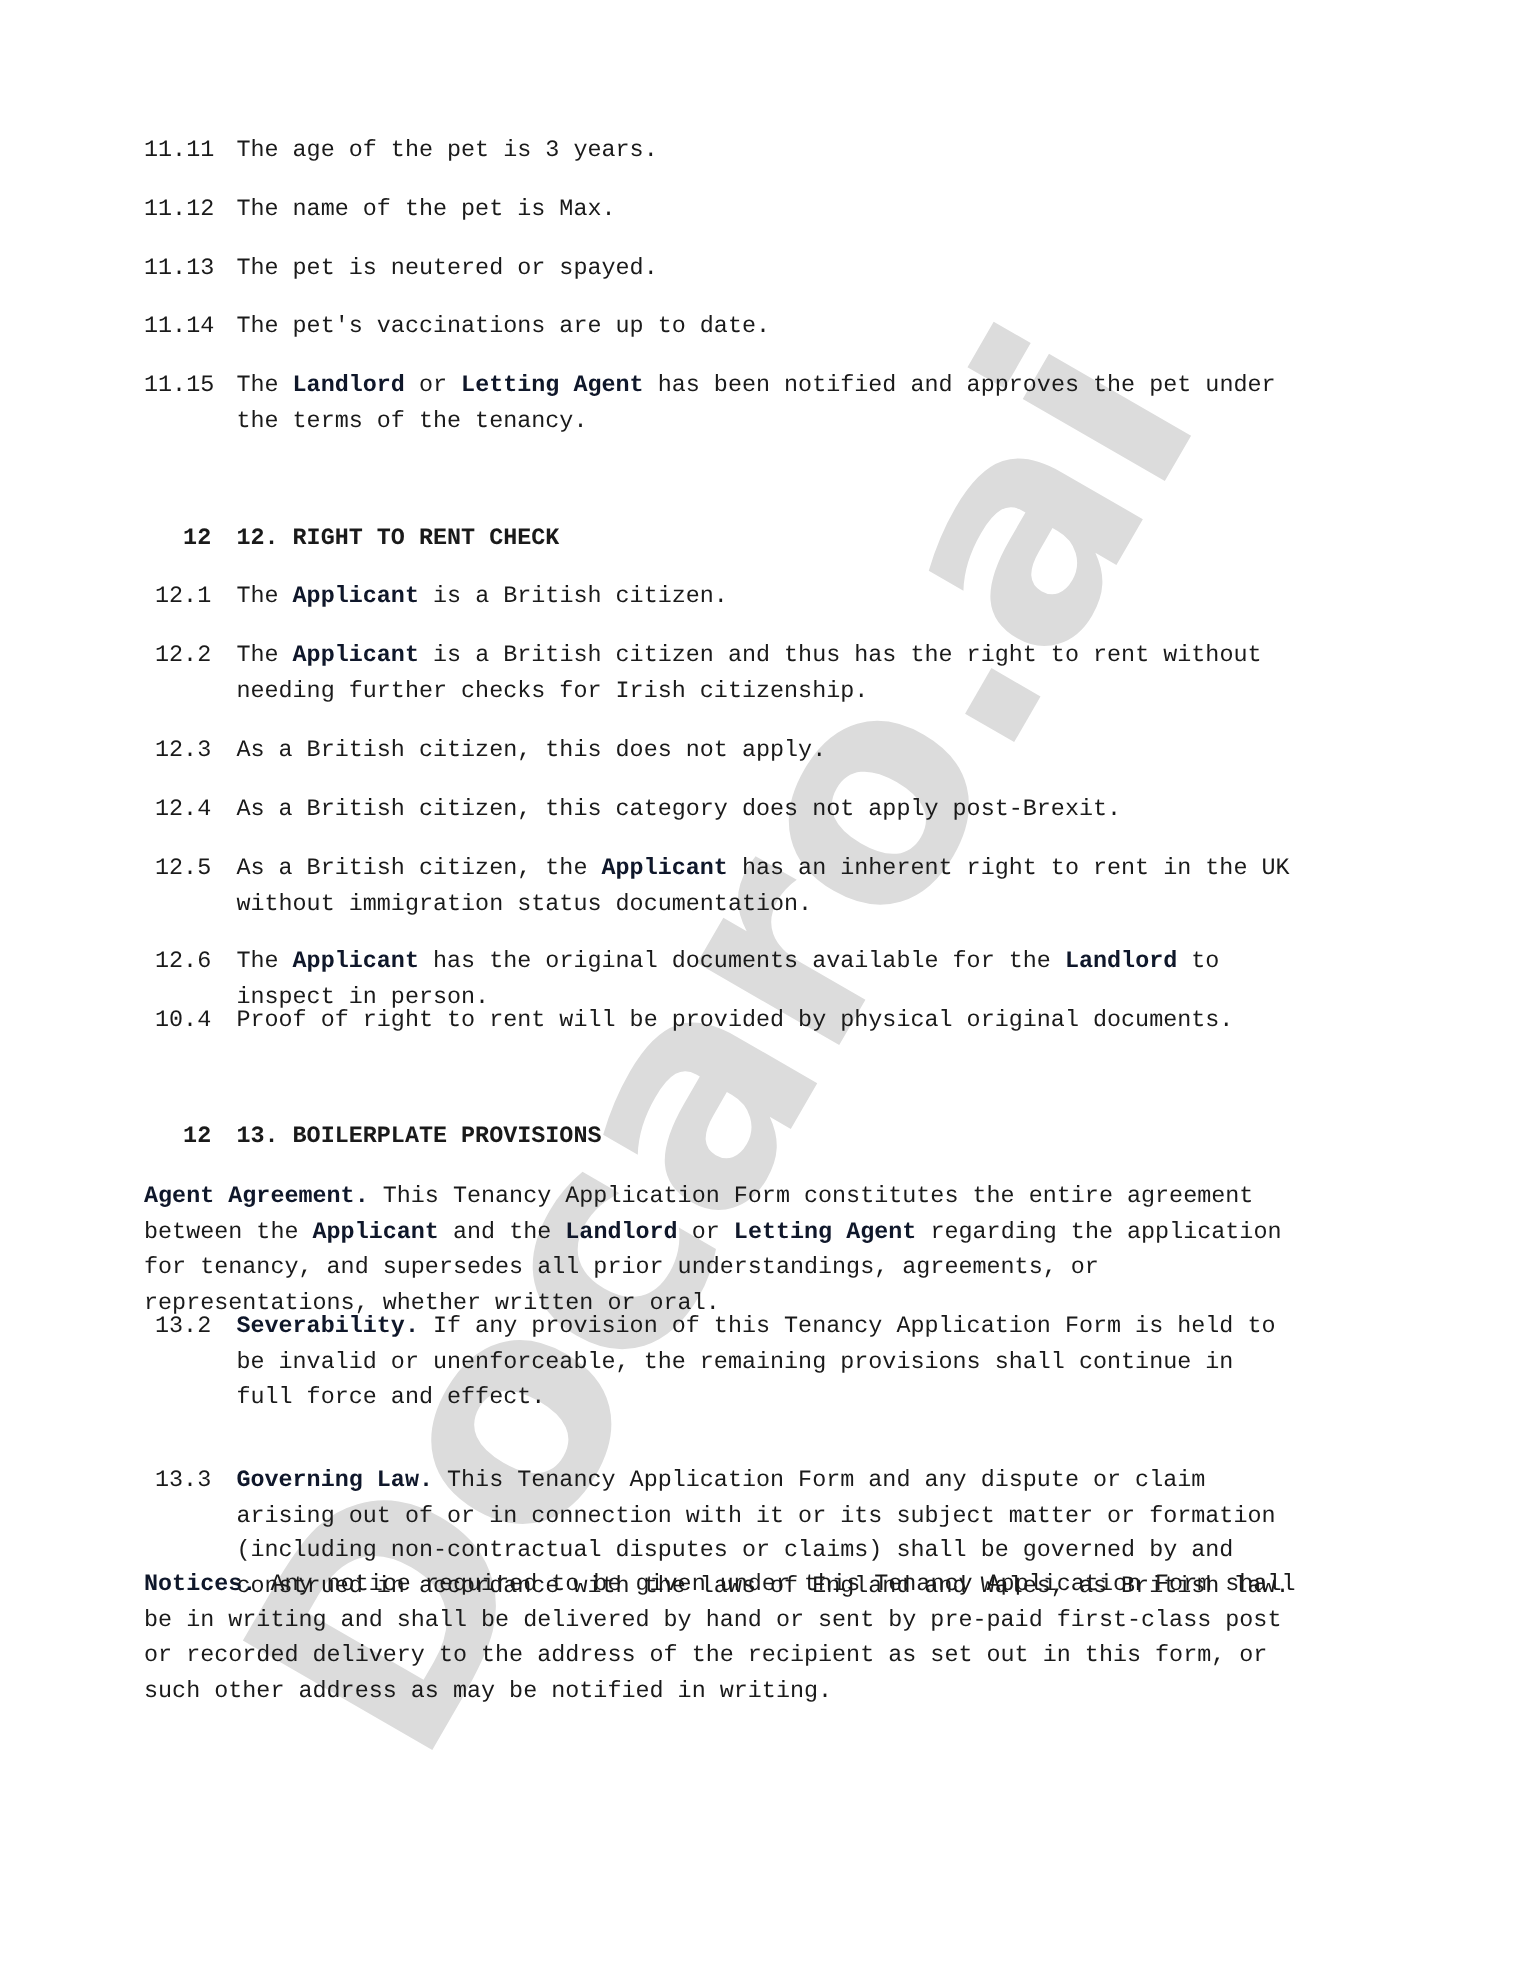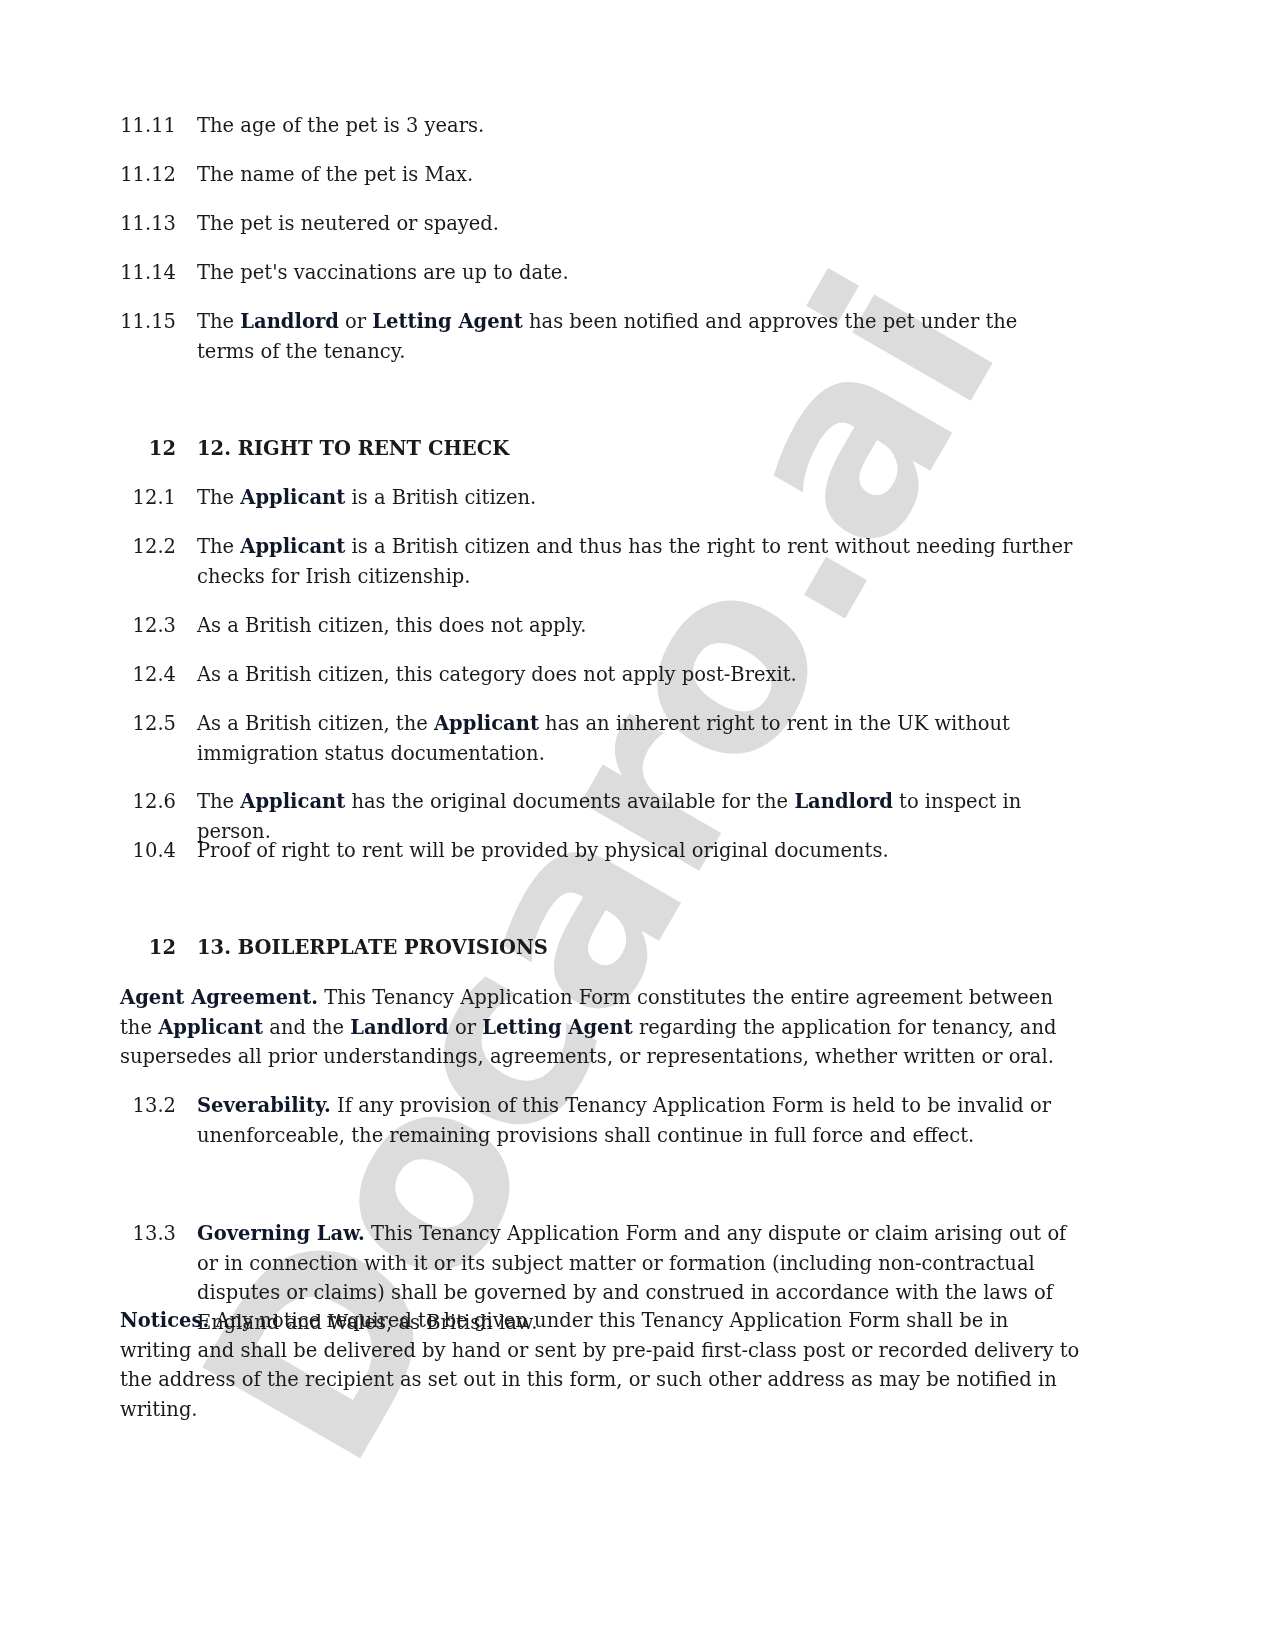--- a/index.html
+++ b/index.html
@@ -24,20 +24,21 @@
     font-family: "DejaVu Serif", serif;
     font-size: 19.5px;
     color: #1a1a1a;
   }
   .item {
     position: absolute;
     left: 120px;
     width: 960px;
     display: flex;
     line-height: 29.6px;
+    font-family: Liberation Mono, monospace;
   }
   .num {
     width: 56px;
     text-align: right;
     flex: none;
     padding-right: 21px;
   }
   .txt { flex: 1; }
   .heading .num, .heading .txt { font-weight: bold; }
   b { font-weight: bold; color: #0f172a; }

